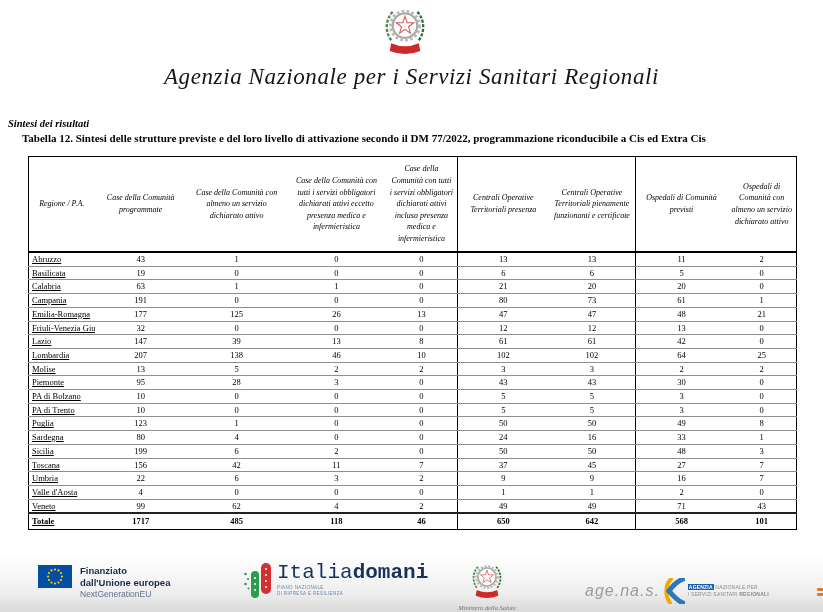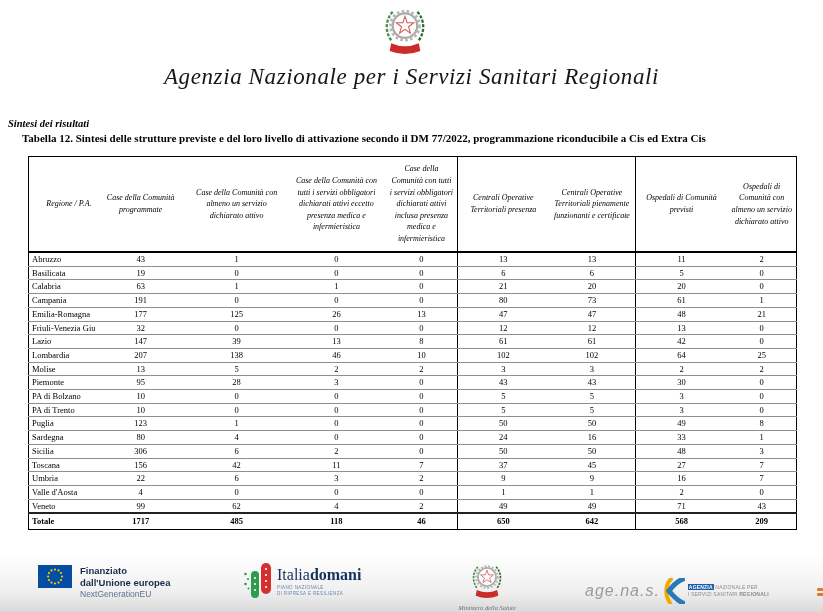--- a/index.html
+++ b/index.html
@@ -13,43 +13,43 @@
 
   .section-heading{position:absolute;left:8px;top:118px;font-size:10.5px;font-weight:bold;font-style:italic;text-align:right;}
   .table-title{position:absolute;left:22px;top:132px;font-size:11px;font-weight:bold;}
 
   
   .tbl-wrap{position:absolute;left:28px;top:156px;width:769px;}
   table.tbl{border-collapse:collapse;table-layout:fixed;width:769px;border:1px solid #000;}
   .tbl th{font-style:italic;font-weight:normal;font-size:8px;line-height:1.45;
           text-align:center;vertical-align:middle;padding:2px 3px;height:90px;
           border-bottom:2px solid #000;}
-  .tbl th.c-region{text-align:right;}
+  .tbl th.c-region{text-align:center;}
   .tbl td{font-size:8.5px;height:12.7px;line-height:12.7px;padding:0 2px;
           overflow:hidden;white-space:nowrap;}
   .tbl tr.data-row td{border-bottom:1px solid #8f8f8f;}
-  .tbl td.c-region{text-align:left;padding-left:3px;}
+  .tbl td.c-region{text-align:left;padding-left:3px;text-decoration:underline;}
   .tbl td.c-val{text-align:center;}
   .tbl .gsep{border-left:1px solid #000;}
   .tbl tr.total-row td{font-weight:bold;border-top:2px solid #222;height:15px;line-height:15px;}
 
   
   .footer{position:absolute;left:0;bottom:0;width:823px;height:57px;
           background:linear-gradient(180deg,rgba(255,255,255,0) 0%,#efefef 65%,#d9d9d9 100%);
           font-family:"Liberation Sans","DejaVu Sans",sans-serif;}
   .eu-block{position:absolute;left:38px;top:10px;display:flex;gap:8px;align-items:flex-start;}
   .eu-flag{width:34px;height:23px;display:block;}
   .eu-text{line-height:1.25;}
   .eu-l1,.eu-l2{font-size:9.5px;font-weight:bold;color:#1c2b4a;}
   .eu-l3{font-size:8.5px;color:#5f7390;}
 
   .id-block{position:absolute;left:243px;top:5px;display:flex;gap:4px;align-items:flex-end;}
   .id-icon{width:30px;height:41px;display:block;}
   .id-text{padding-bottom:4px;}
-  .id-name{font-family:Liberation Serif, serif;font-size:16px;color:#16325c;}
+  .id-name{font-family:Liberation Mono, monospace;font-size:21px;color:#16325c;}
   .id-name b{font-weight:bold;}
   .id-sub{font-size:4.5px;color:#6b85a8;letter-spacing:.4px;line-height:1.3;margin-top:1px;}
 
   .min-block{position:absolute;left:452px;top:6px;width:70px;text-align:center;}
   .min-emblem{width:34px;height:40px;display:inline-block;}
   .min-label{font-family:"Liberation Serif","DejaVu Serif",serif;font-style:italic;
              font-size:6.5px;color:#6e6e6e;margin-top:-1px;}
 
   .ag-block{position:absolute;left:585px;top:23px;display:flex;align-items:center;gap:3px;}
   .ag-word{font-size:16px;color:#9b9b9b;letter-spacing:1px;font-style:italic;}
@@ -264,21 +264,21 @@
             <td class="c-val">4</td>
             <td class="c-val">0</td>
             <td class="c-val">0</td>
             <td class="c-val gsep">24</td>
             <td class="c-val">16</td>
             <td class="c-val gsep">33</td>
             <td class="c-val">1</td>
           </tr>
           <tr class="data-row">
             <td class="c-region">Sicilia</td>
-            <td class="c-val">306</td>
+            <td class="c-val">199</td>
             <td class="c-val">6</td>
             <td class="c-val">2</td>
             <td class="c-val">0</td>
             <td class="c-val gsep">50</td>
             <td class="c-val">50</td>
             <td class="c-val gsep">48</td>
             <td class="c-val">3</td>
           </tr>
           <tr class="data-row">
             <td class="c-region">Toscana</td>
@@ -326,21 +326,21 @@
           </tr>
           <tr class="total-row">
             <td class="c-region">Totale</td>
             <td class="c-val">1717</td>
             <td class="c-val">485</td>
             <td class="c-val">118</td>
             <td class="c-val">46</td>
             <td class="c-val gsep">650</td>
             <td class="c-val">642</td>
             <td class="c-val gsep">568</td>
-            <td class="c-val">209</td>
+            <td class="c-val">101</td>
           </tr>
         </tbody>
     </table>
   </div>
 
   <div class="footer">
 
     <div class="eu-block">
       <svg class="eu-flag" viewBox="0 0 34 23">
         <rect width="34" height="23" fill="#034ea2"></rect>

